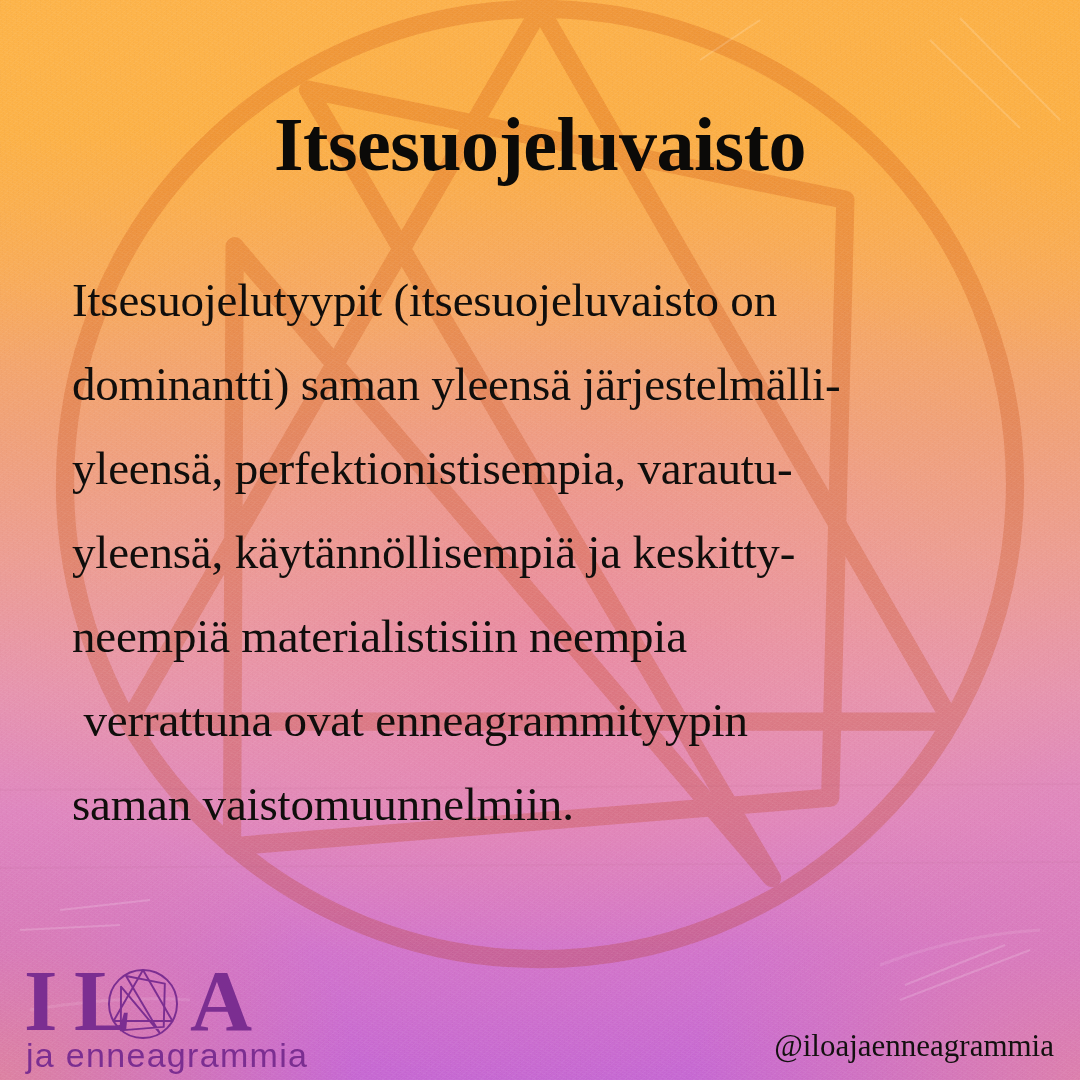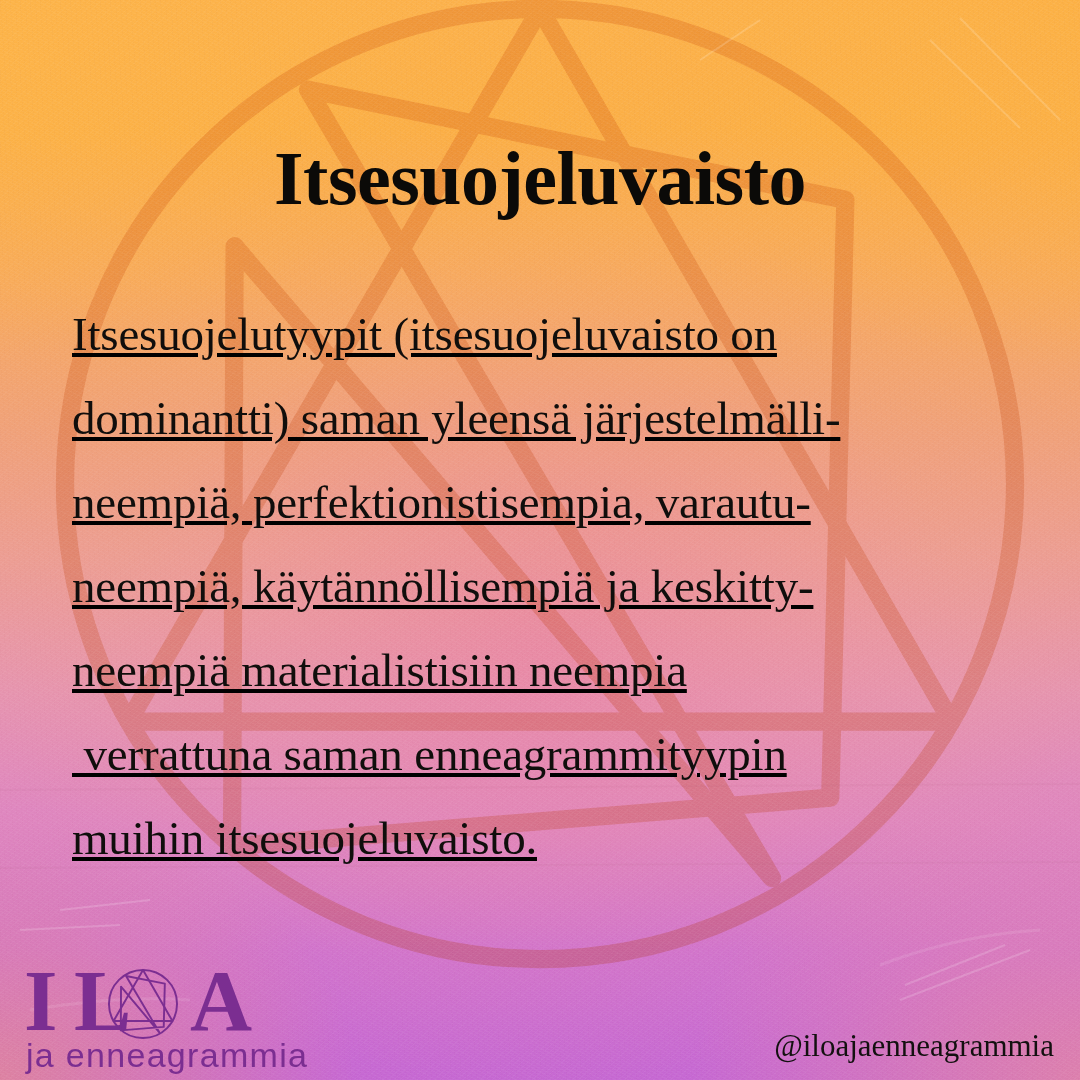--- a/index.html
+++ b/index.html
@@ -80,41 +80,39 @@
     pointer-events: none;
     opacity: 0.55;
   }
   .scratches svg { display:block; width:100%; height:100%; }
 
   
   .content {
     position: absolute;
     inset: 0;
     z-index: 6;
-    margin-top: 34px;
   }
   .title {
     position: absolute;
     top: 106px;
     left: 0;
     width: 1080px;
     text-align: center;
     color: #0b0a08;
     font-size: 76px;
     font-weight: bold;
     letter-spacing: -0.5px;
     line-height: 1;
     white-space: nowrap;
   }
   .body-block {
     position: absolute;
     top: 258px;
     left: 72px;
     width: 944px;
-    text-decoration: underline;
   }
   .body-line {
     color: #100e0c;
     font-size: 47px;
     line-height: 84px;
     font-weight: normal;
     white-space: pre;
     letter-spacing: -0.2px;
   }
 
@@ -218,25 +216,25 @@
     </svg>
   </div>
 
   <div class="content">
 
     <div class="title">Itsesuojeluvaisto</div>
 
     <div class="body-block">
       <div class="body-line">Itsesuojelutyypit (itsesuojeluvaisto on</div>
       <div class="body-line">dominantti) saman yleensä järjestelmälli-</div>
-      <div class="body-line">neempiä, perfektionistisempia, varautu-</div>
-      <div class="body-line">neempiä, käytännöllisempiä ja keskitty-</div>
+      <div class="body-line">yleensä, perfektionistisempia, varautu-</div>
+      <div class="body-line">yleensä, käytännöllisempiä ja keskitty-</div>
       <div class="body-line">neempiä materialistisiin neempia</div>
-      <div class="body-line"> verrattuna saman enneagrammityypin</div>
-      <div class="body-line">muihin itsesuojeluvaisto.</div>
+      <div class="body-line"> verrattuna ovat enneagrammityypin</div>
+      <div class="body-line">saman vaistomuunnelmiin.</div>
     </div>
 
   </div>
 
   <div class="logo">
     <div class="logo-mark">
       <span class="logo-letter logo-i">I</span>
       <span class="logo-letter logo-l">L</span>
       <span class="logo-o-ring">
         <svg viewBox="0 0 100 100" xmlns="http://www.w3.org/2000/svg">

